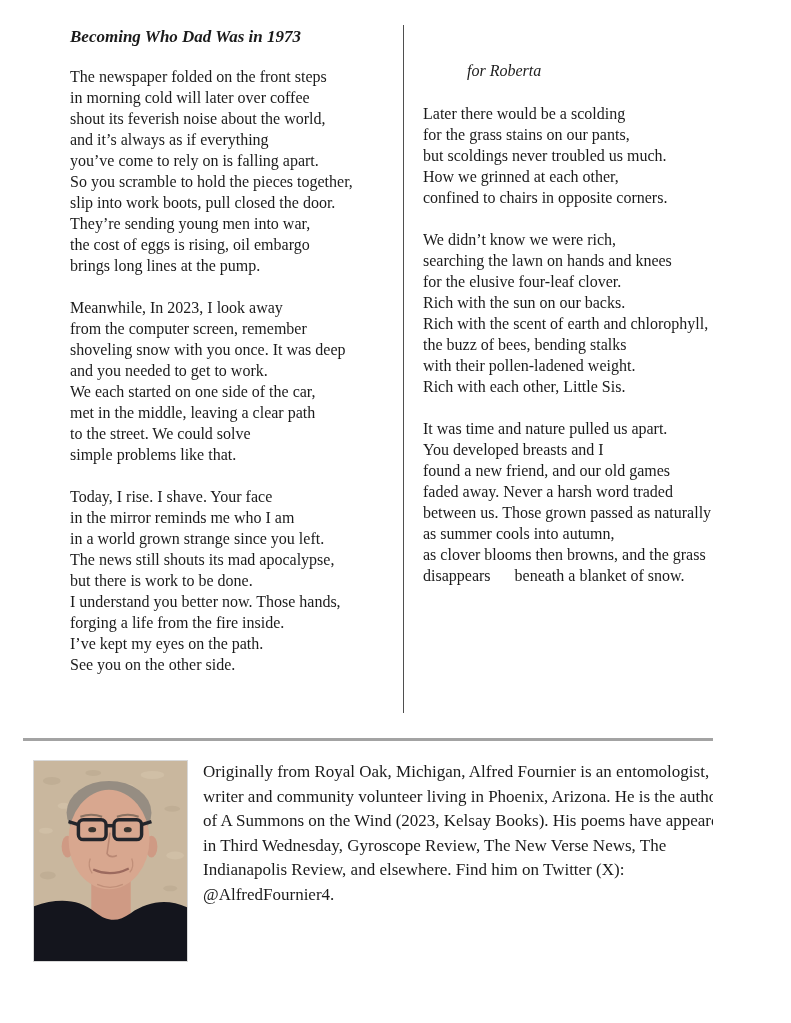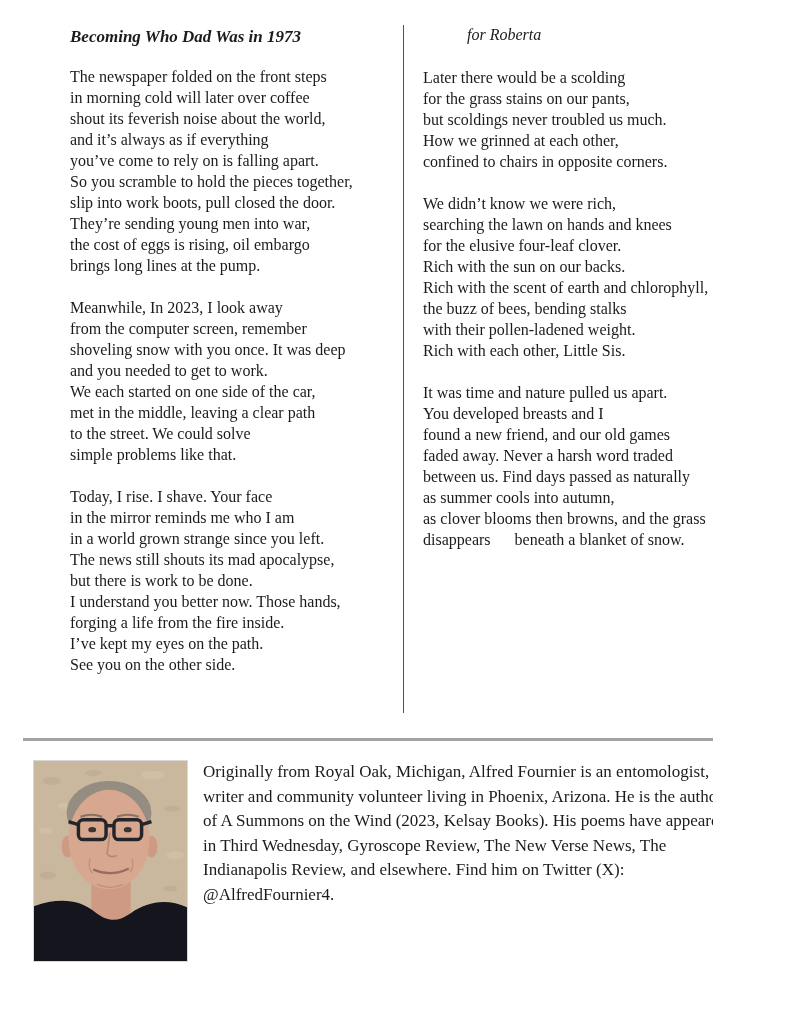--- a/index.html
+++ b/index.html
@@ -23,20 +23,21 @@
     font-style: italic;
   }
   .poem-left .poem-title { margin-bottom: 19px; }
   .poem-right .poem-title { margin-bottom: 1px; }
   .dedication {
     font-style: italic;
     font-size: 16px;
     line-height: 21px;
     padding-left: 44px;
     margin-bottom: 22px;
+    margin-top: 36px;
   }
   .stanza {
     white-space: pre-wrap;
     font-size: 16px;
     line-height: 21px;
     margin-bottom: 21px;
   }
   .vline {
     position: absolute;
     left: 403px;
@@ -122,21 +123,21 @@
 for the elusive four-leaf clover.
 Rich with the sun on our backs.
 Rich with the scent of earth and chlorophyll,
 the buzz of bees, bending stalks
 with their pollen-ladened weight.
 Rich with each other, Little Sis.</div>
     <div class="stanza">It was time and nature pulled us apart.
 You developed breasts and I
 found a new friend, and our old games
 faded away. Never a harsh word traded
-between us. Find days passed as naturally
+between us. Those grown passed as naturally
 as summer cools into autumn,
 as clover blooms then browns, and the grass
 disappears      beneath a blanket of snow.</div>
   </div>
 
   <div class="hrule"></div>
 
   <div class="author-photo">
     <svg viewBox="0 0 155 201" preserveAspectRatio="none">
 

